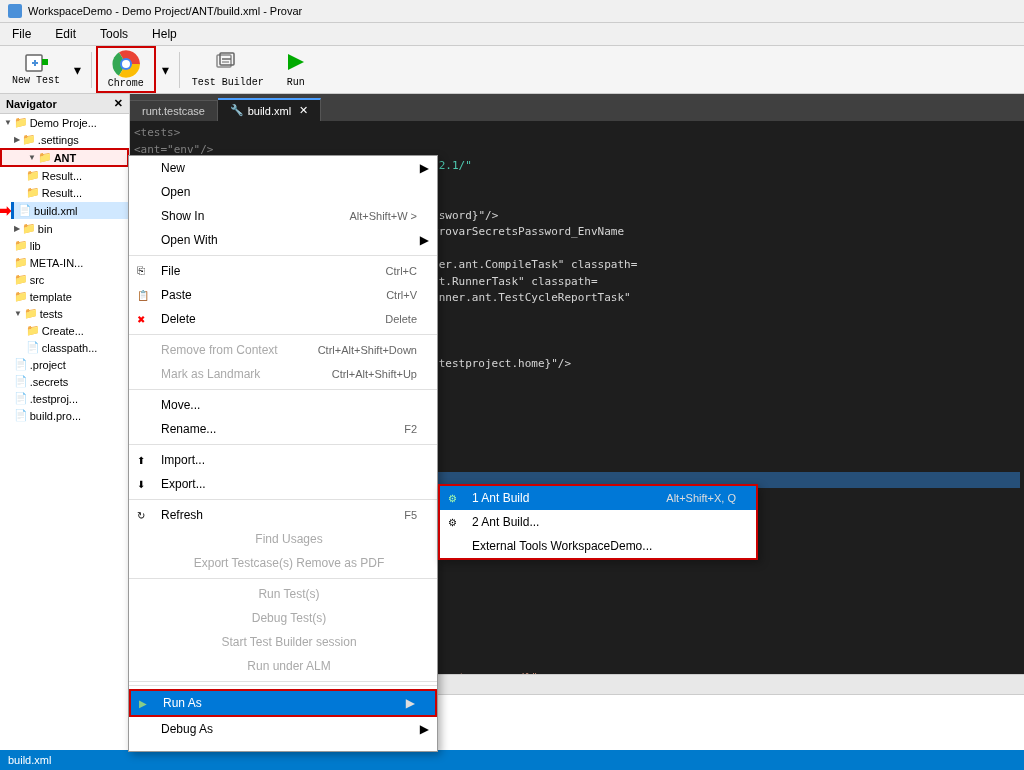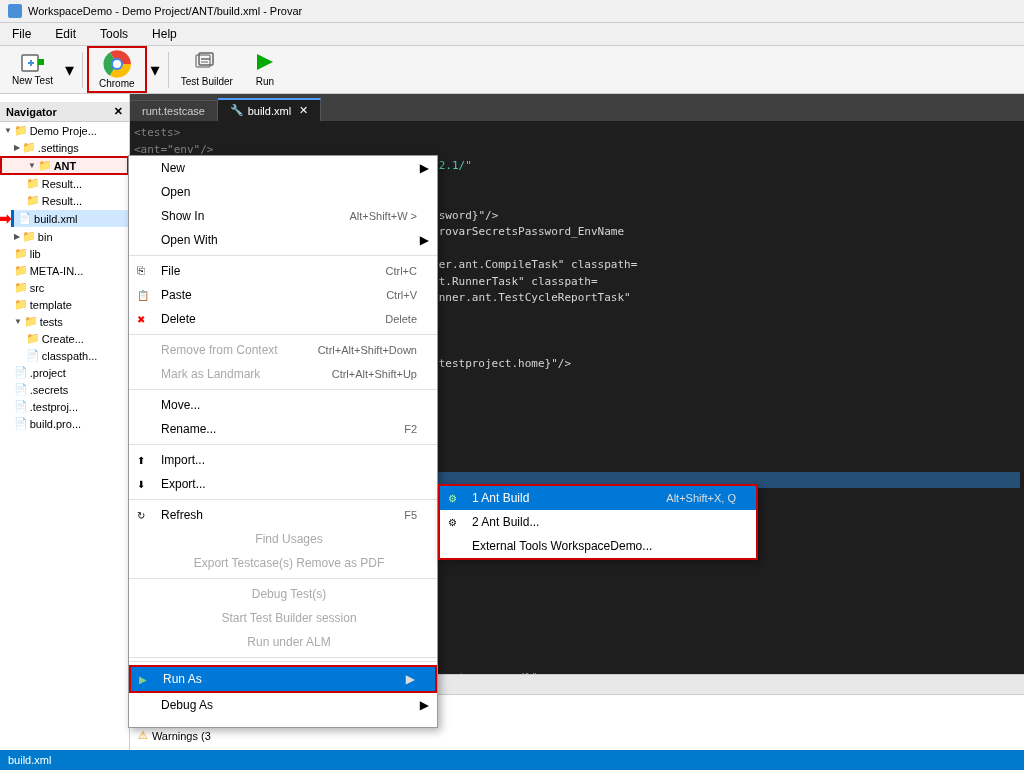--- a/index.html
+++ b/index.html
@@ -31,20 +31,21 @@
     }
 
     
     .toolbar {
       background: #f5f5f5;
       border-bottom: 1px solid #ccc;
       display: flex;
       align-items: center;
       padding: 2px 4px;
       height: 48px;
+      font-family: Liberation Mono, monospace;
     }
     .toolbar-btn {
       display: flex;
       flex-direction: column;
       align-items: center;
       justify-content: center;
       padding: 2px 8px;
       cursor: pointer;
       font-size: 10px;
       gap: 2px;
@@ -69,21 +70,20 @@
     }
     .panel-header {
       background: #e8e8e8;
       padding: 3px 6px;
       font-size: 11px;
       font-weight: bold;
       border-bottom: 1px solid #ccc;
       display: flex;
       align-items: center;
       justify-content: space-between;
-      margin-top: 8px;
     }
     .tree-item {
       padding: 2px 4px;
       font-size: 11px;
       cursor: pointer;
       white-space: nowrap;
       overflow: hidden;
       text-overflow: ellipsis;
       display: flex;
       align-items: center;
@@ -522,20 +522,23 @@
     <span class="shortcut">F5</span>
   </div>
   <div class="ctx-item disabled">
     <span>Find Usages</span>
   </div>
   <div class="ctx-item disabled">
     <span>Export Testcase(s) Remove as PDF</span>
   </div>
   <div class="ctx-sep"></div>
   <div class="ctx-item disabled">
+    <span>Run Test(s)</span>
+  </div>
+  <div class="ctx-item disabled">
     <span>Debug Test(s)</span>
   </div>
   <div class="ctx-item disabled">
     <span>Start Test Builder session</span>
   </div>
   <div class="ctx-item disabled">
     <span>Run under ALM</span>
   </div>
   <div class="ctx-sep"></div>
   <div class="ctx-sep"></div>

